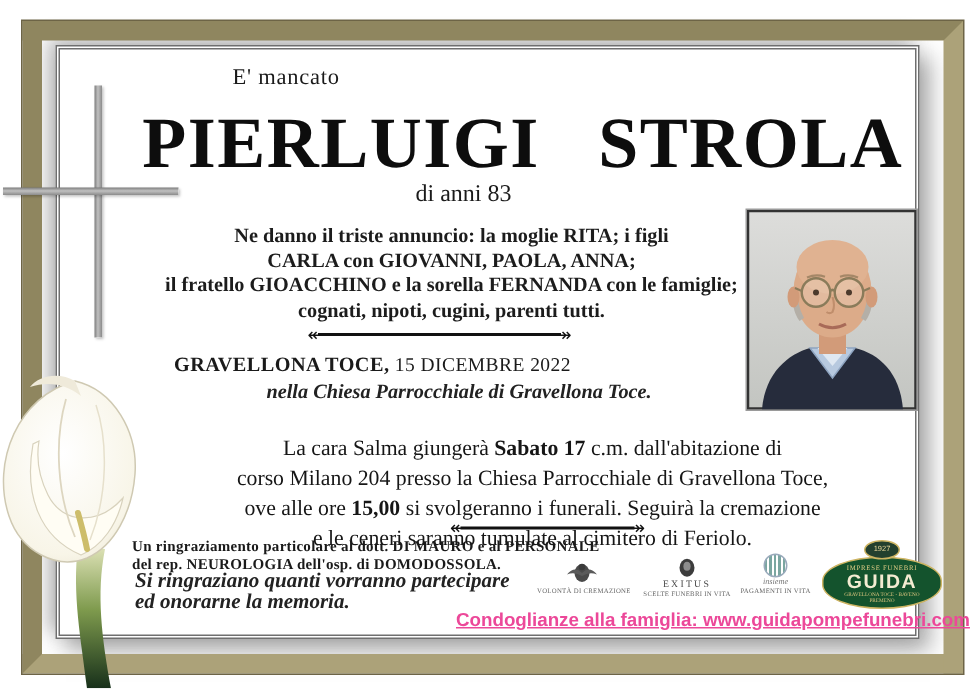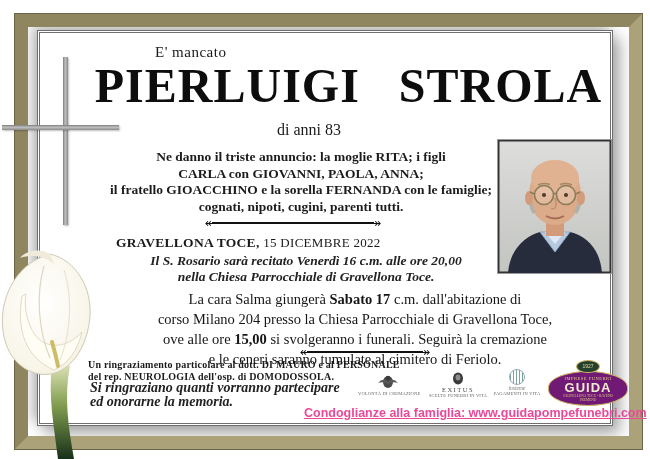--- a/index.html
+++ b/index.html
@@ -16,21 +16,21 @@
          border:3px double #6f6f6f;
          box-shadow:-5px -5px 12px rgba(105,105,105,.45), 7px 8px 14px rgba(90,90,90,.5);}
 
   
   .cross-v{position:absolute;left:63px;top:57px;width:5px;height:168px;
            background:linear-gradient(90deg,#7d7d7d,#c0c0c0 45%,#8b8b8b);box-shadow:1px 1px 2px rgba(0,0,0,.25);}
   .cross-h{position:absolute;left:2px;top:125px;width:117px;height:5px;
            background:linear-gradient(180deg,#7d7d7d,#c0c0c0 45%,#8b8b8b);box-shadow:1px 1px 2px rgba(0,0,0,.25);}
 
   .intro{position:absolute;left:155px;top:44px;font-size:15px;letter-spacing:.5px;}
-  .name{position:absolute;left:85px;right:38px;top:58px;text-align:center;
+  .name{position:absolute;left:85px;right:38px;top:68px;text-align:center;
         font-size:48px;font-weight:bold;letter-spacing:1px;word-spacing:26px;color:#0d0d0d;white-space:nowrap;}
   .age{position:absolute;left:38px;right:70px;top:121px;text-align:center;font-size:16px;}
 
   .announcement{position:absolute;left:72px;width:458px;top:149px;text-align:center;
         font-weight:600;font-size:13.5px;line-height:16.5px;color:#1c1c1c;}
 
   .divider{position:absolute;display:flex;align-items:center;color:#111;}
   .divider .dline{flex:1;border-top:2px solid #111;margin:0 -3px;}
   .divider span.ar{font-family:"DejaVu Sans",sans-serif;font-size:12px;line-height:1;}
   .div1{left:205px;top:217px;width:176px;}
@@ -65,21 +65,21 @@
   .seal2{left:428px;top:372px;width:60px;}
   .seal2 .lbl{font-size:6.5px;letter-spacing:1.5px;color:#4a4a4a;margin-top:1px;}
   .seal3{left:492px;top:369px;width:50px;}
   .seal3 .ball{width:14px;height:14px;margin:0 auto;border-radius:50%;
         background:repeating-linear-gradient(90deg,#7aa6a0 0 1.5px,#fff 1.5px 3px);border:.5px solid #9ab;}
   .seal3 .lbl{font-style:italic;font-size:5.5px;color:#777;}
   .guida{position:absolute;left:548px;top:360px;width:80px;text-align:center;}
   .guida .badge{width:22px;height:11px;margin:0 auto -2px;border-radius:50%;background:#23402e;
         border:1px solid #cdb462;color:#e8d79a;font-size:5px;line-height:11px;position:relative;z-index:2;
         font-family:"Liberation Sans",sans-serif;}
-  .guida .oval{width:78px;height:33px;border-radius:50%/46%;background:#701a75;border:1.5px solid #cdb462;
+  .guida .oval{width:78px;height:33px;border-radius:50%/46%;background:#14532d;border:1.5px solid #cdb462;
         display:flex;flex-direction:column;justify-content:center;align-items:center;}
   .guida .top{font-size:4.5px;color:#e4cf88;letter-spacing:.5px;line-height:5px;}
   .guida .main{font-family:"Liberation Sans",sans-serif;font-weight:bold;font-size:13px;line-height:13px;
         color:#f4ecd2;letter-spacing:1px;}
   .guida .sub{font-size:3.5px;color:#d9c47e;line-height:4px;white-space:nowrap;}
 
   
   .lily{position:absolute;left:-8px;top:246px;width:136px;height:213px;z-index:6;}
   
   .frame{z-index:1}.inner-box{z-index:0}
@@ -114,21 +114,20 @@
       <span class="ar">↞</span>
       <span class="dline"></span>
       <span class="ar">↠</span>
     </div>
 
     <div class="dateline">
       <span class="city">GRAVELLONA TOCE,</span><span> 15 DICEMBRE 2022</span>
     </div>
 
     <div class="rosary">
-      <div>Il S. Rosario sarà recitato <b>Venerdì 16</b> c.m. alle ore <b>20,00</b></div>
       <div>nella Chiesa Parrocchiale di Gravellona Toce.</div>
     </div>
 
     <div class="funeral">
       <div>La cara Salma giungerà <b>Sabato 17</b> c.m. dall'abitazione di</div>
       <div>corso Milano 204 presso la Chiesa Parrocchiale di Gravellona Toce,</div>
       <div>ove alle ore <b>15,00</b> si svolgeranno i funerali. Seguirà la cremazione</div>
       <div>e le ceneri saranno tumulate al cimitero di Feriolo.</div>
     </div>
 

